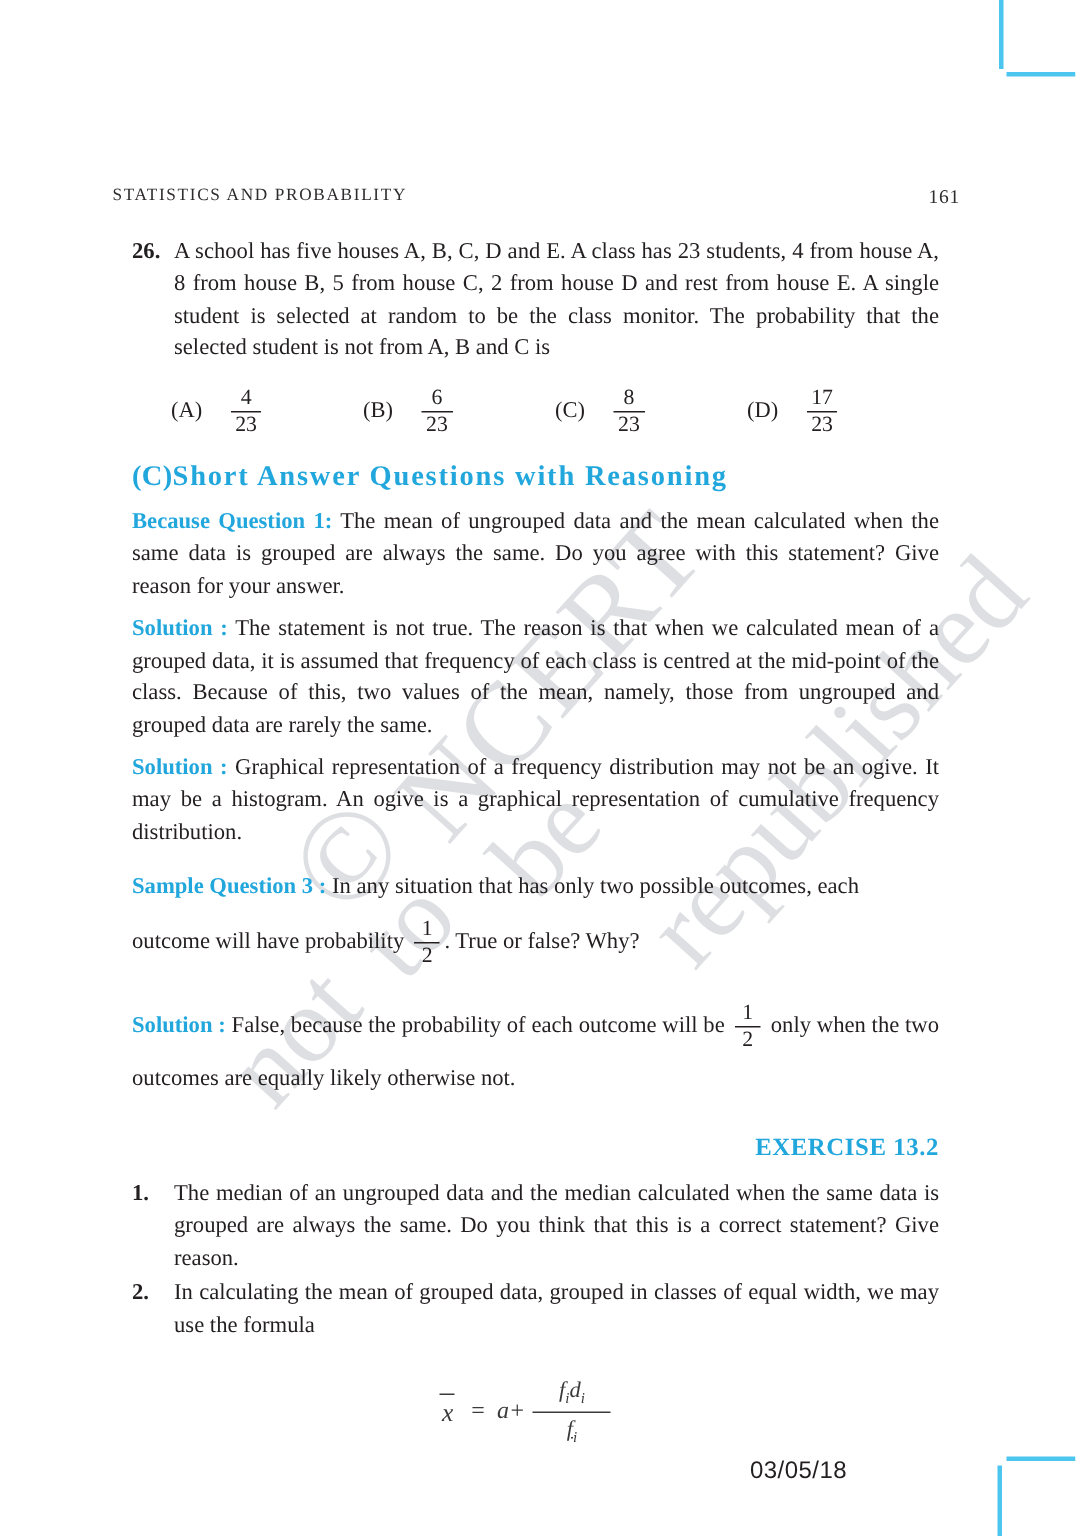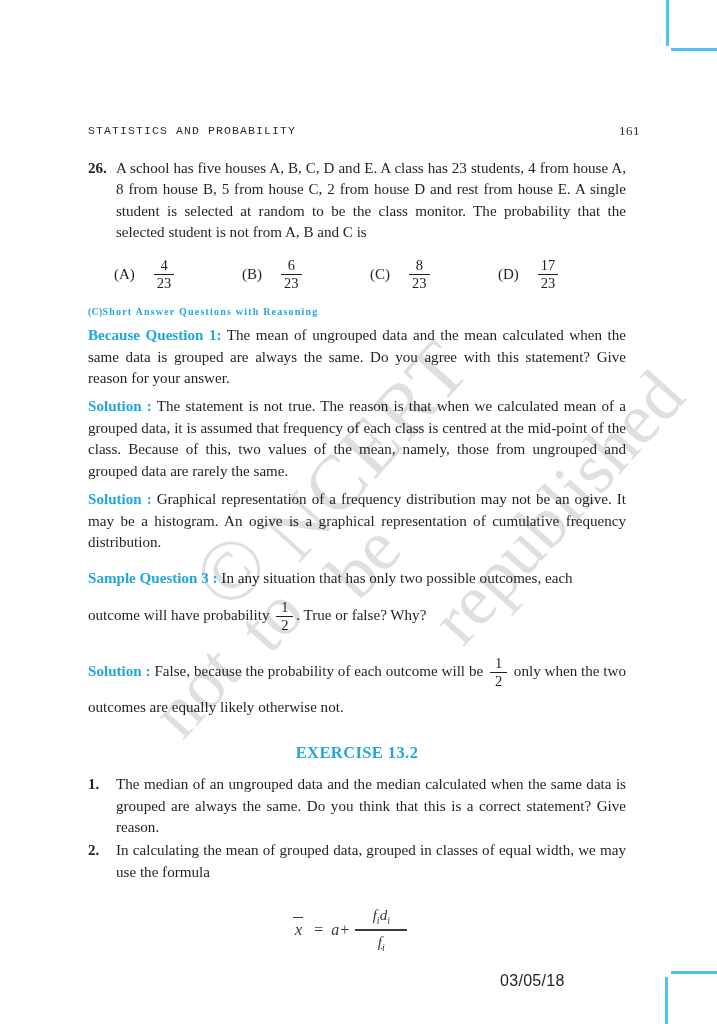--- a/index.html
+++ b/index.html
@@ -79,25 +79,25 @@
 
   
   #content {
     position: absolute;
     left: 0; top: 0;
     width: 717px;
     z-index: 2;
   }
   .running-head {
     position: absolute;
-    left: 88px; top: 124px;
+    left: 75px; top: 124px;
     font-size: 11.5px;
     letter-spacing: 1.1px;
     color: #2f2c2d;
-    font-family: Liberation Mono, monospace;
+    font-family: Liberation Serif, serif;
   }
   .page-number {
     position: absolute;
     left: 560px; top: 123px;
     width: 80px;
     text-align: right;
     font-size: 13px;
     color: #2f2c2d;
     letter-spacing: .5px;
   }
@@ -161,21 +161,21 @@
     min-width: 17px;
     height: 1px;
     background: #231f20;
     margin: 1px 0;
   }
   .frac .denr { padding: 0 3px; }
 
   .sec-head {
     color: #22a7dd;
     font-weight: bold;
-    font-size: 10px;
+    font-size: 19px;
     margin-top: 13px;
     margin-bottom: 6px;
     letter-spacing: .2px;
   }
   .sec-head .sp { letter-spacing: 1.2px; }
 
   .para {
     margin-bottom: 7px;
     text-align: justify;
   }
@@ -193,21 +193,21 @@
     line-height: 2.3;
     text-align: justify;
     margin-bottom: 0;
     margin-top: 20px;
   }
 
   .exercise-title {
     color: #22a7dd;
     font-weight: bold;
     font-size: 16.5px;
-    text-align: center;
+    text-align: right;
     letter-spacing: .4px;
     margin-top: 16px;
     margin-bottom: 10px;
   }
 
   .formula {
     margin-top: 22px;
     text-align: center;
     font-family: "Liberation Serif", serif;
     font-size: 16px;

